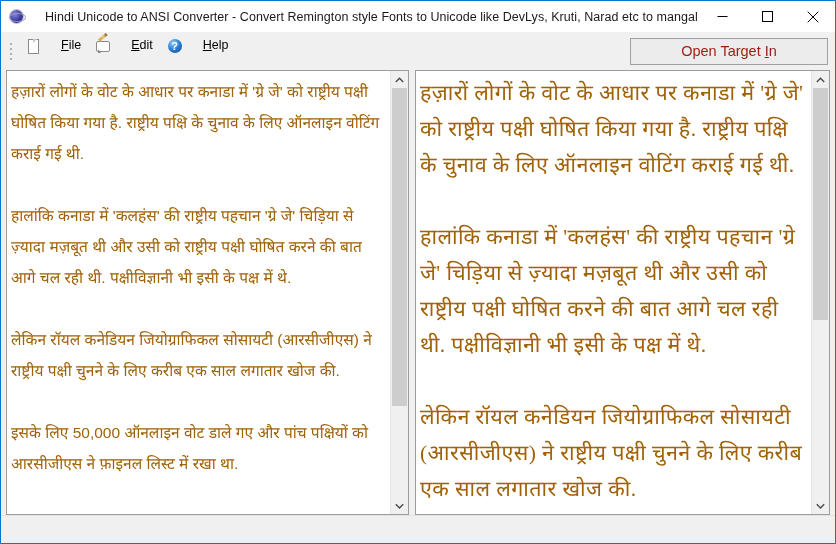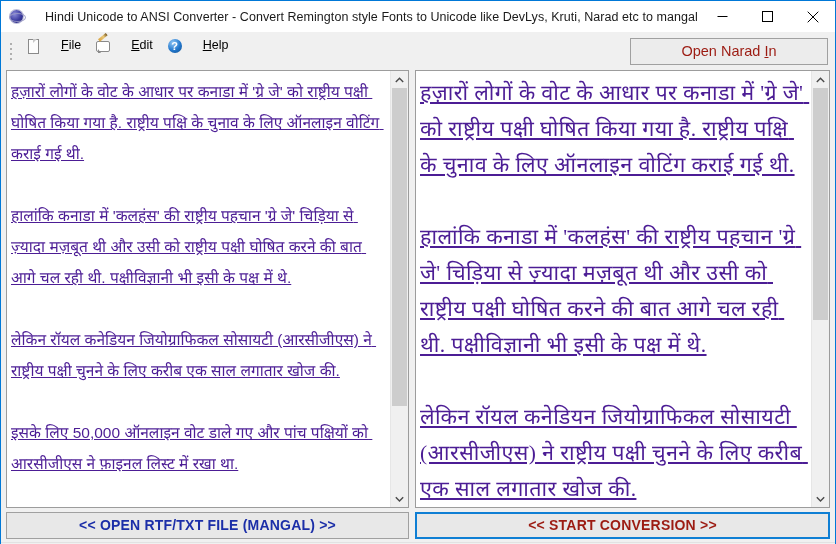--- a/index.html
+++ b/index.html
@@ -199,24 +199,23 @@
     overflow: hidden;
     display: flex;
   }
   #panel-source { width: 403px; flex: 0 0 403px; }
   #panel-target { flex: 1 1 auto; }
 
   .panel-text {
     flex: 1 1 auto;
     overflow: hidden;
     box-sizing: border-box;
-    color: #4c1d95;
+    color: #a16207;
     white-space: pre-wrap;
     word-break: break-word;
-    text-decoration: underline;
   }
   #source-text {
     padding: 5px 6px 0 4px;
     font-family: "Liberation Sans", sans-serif;
     font-size: 15.5px;
     line-height: 31px;
   }
   #target-text {
     padding: 4px 5px 0 4px;
     font-family: "Liberation Serif", serif;
@@ -355,21 +354,21 @@
     <div class="menu-item">
       <span class="micon icon-help">
         <span class="circ"></span>
           <span class="q">?</span>
       </span>
       <span class="mlabel"><u>H</u><span>elp</span></span>
     </div>
 
 
     <div id="btn-open-target" class="top-btn">
-      <span><span>Open Narad </span><u>I</u><span>n</span></span>
+      <span><span>Open Target </span><u>I</u><span>n</span></span>
     </div>
   </div>
 
   <div id="panels">
 
     <div id="panel-source" class="text-panel">
       <div id="source-text" class="panel-text">हज़ारों लोगों के वोट के आधार पर कनाडा में 'ग्रे जे' को राष्ट्रीय पक्षी घोषित किया गया है. राष्ट्रीय पक्षि के चुनाव के लिए ऑनलाइन वोटिंग कराई गई थी.
 
 हालांकि कनाडा में 'कलहंस' की राष्ट्रीय पहचान 'ग्रे जे' चिड़िया से ज़्यादा मज़बूत थी और उसी को राष्ट्रीय पक्षी घोषित करने की बात आगे चल रही थी. पक्षीविज्ञानी भी इसी के पक्ष में थे.
 
@@ -407,24 +406,20 @@
         <div class="arrow down">
           <svg width="9" height="6" viewBox="0 0 9 6">
               <polyline points="0.8,1.2 4.5,5 8.2,1.2" fill="none" stroke="#4a4a4a" stroke-width="1.4"></polyline>
             </svg>
         </div>
       </div>
     </div>
 
   </div>
 
-  <div id="action-row">
-    <div id="btn-open-rtf" class="action-btn">&lt;&lt; OPEN RTF/TXT FILE (MANGAL) &gt;&gt;</div>
-    <div id="btn-start-conversion" class="action-btn">&lt;&lt; START CONVERSION &gt;&gt;</div>
-  </div>
 
   <div id="status-bar">
     
     
     
     
     
   </div>
 
 </div>

